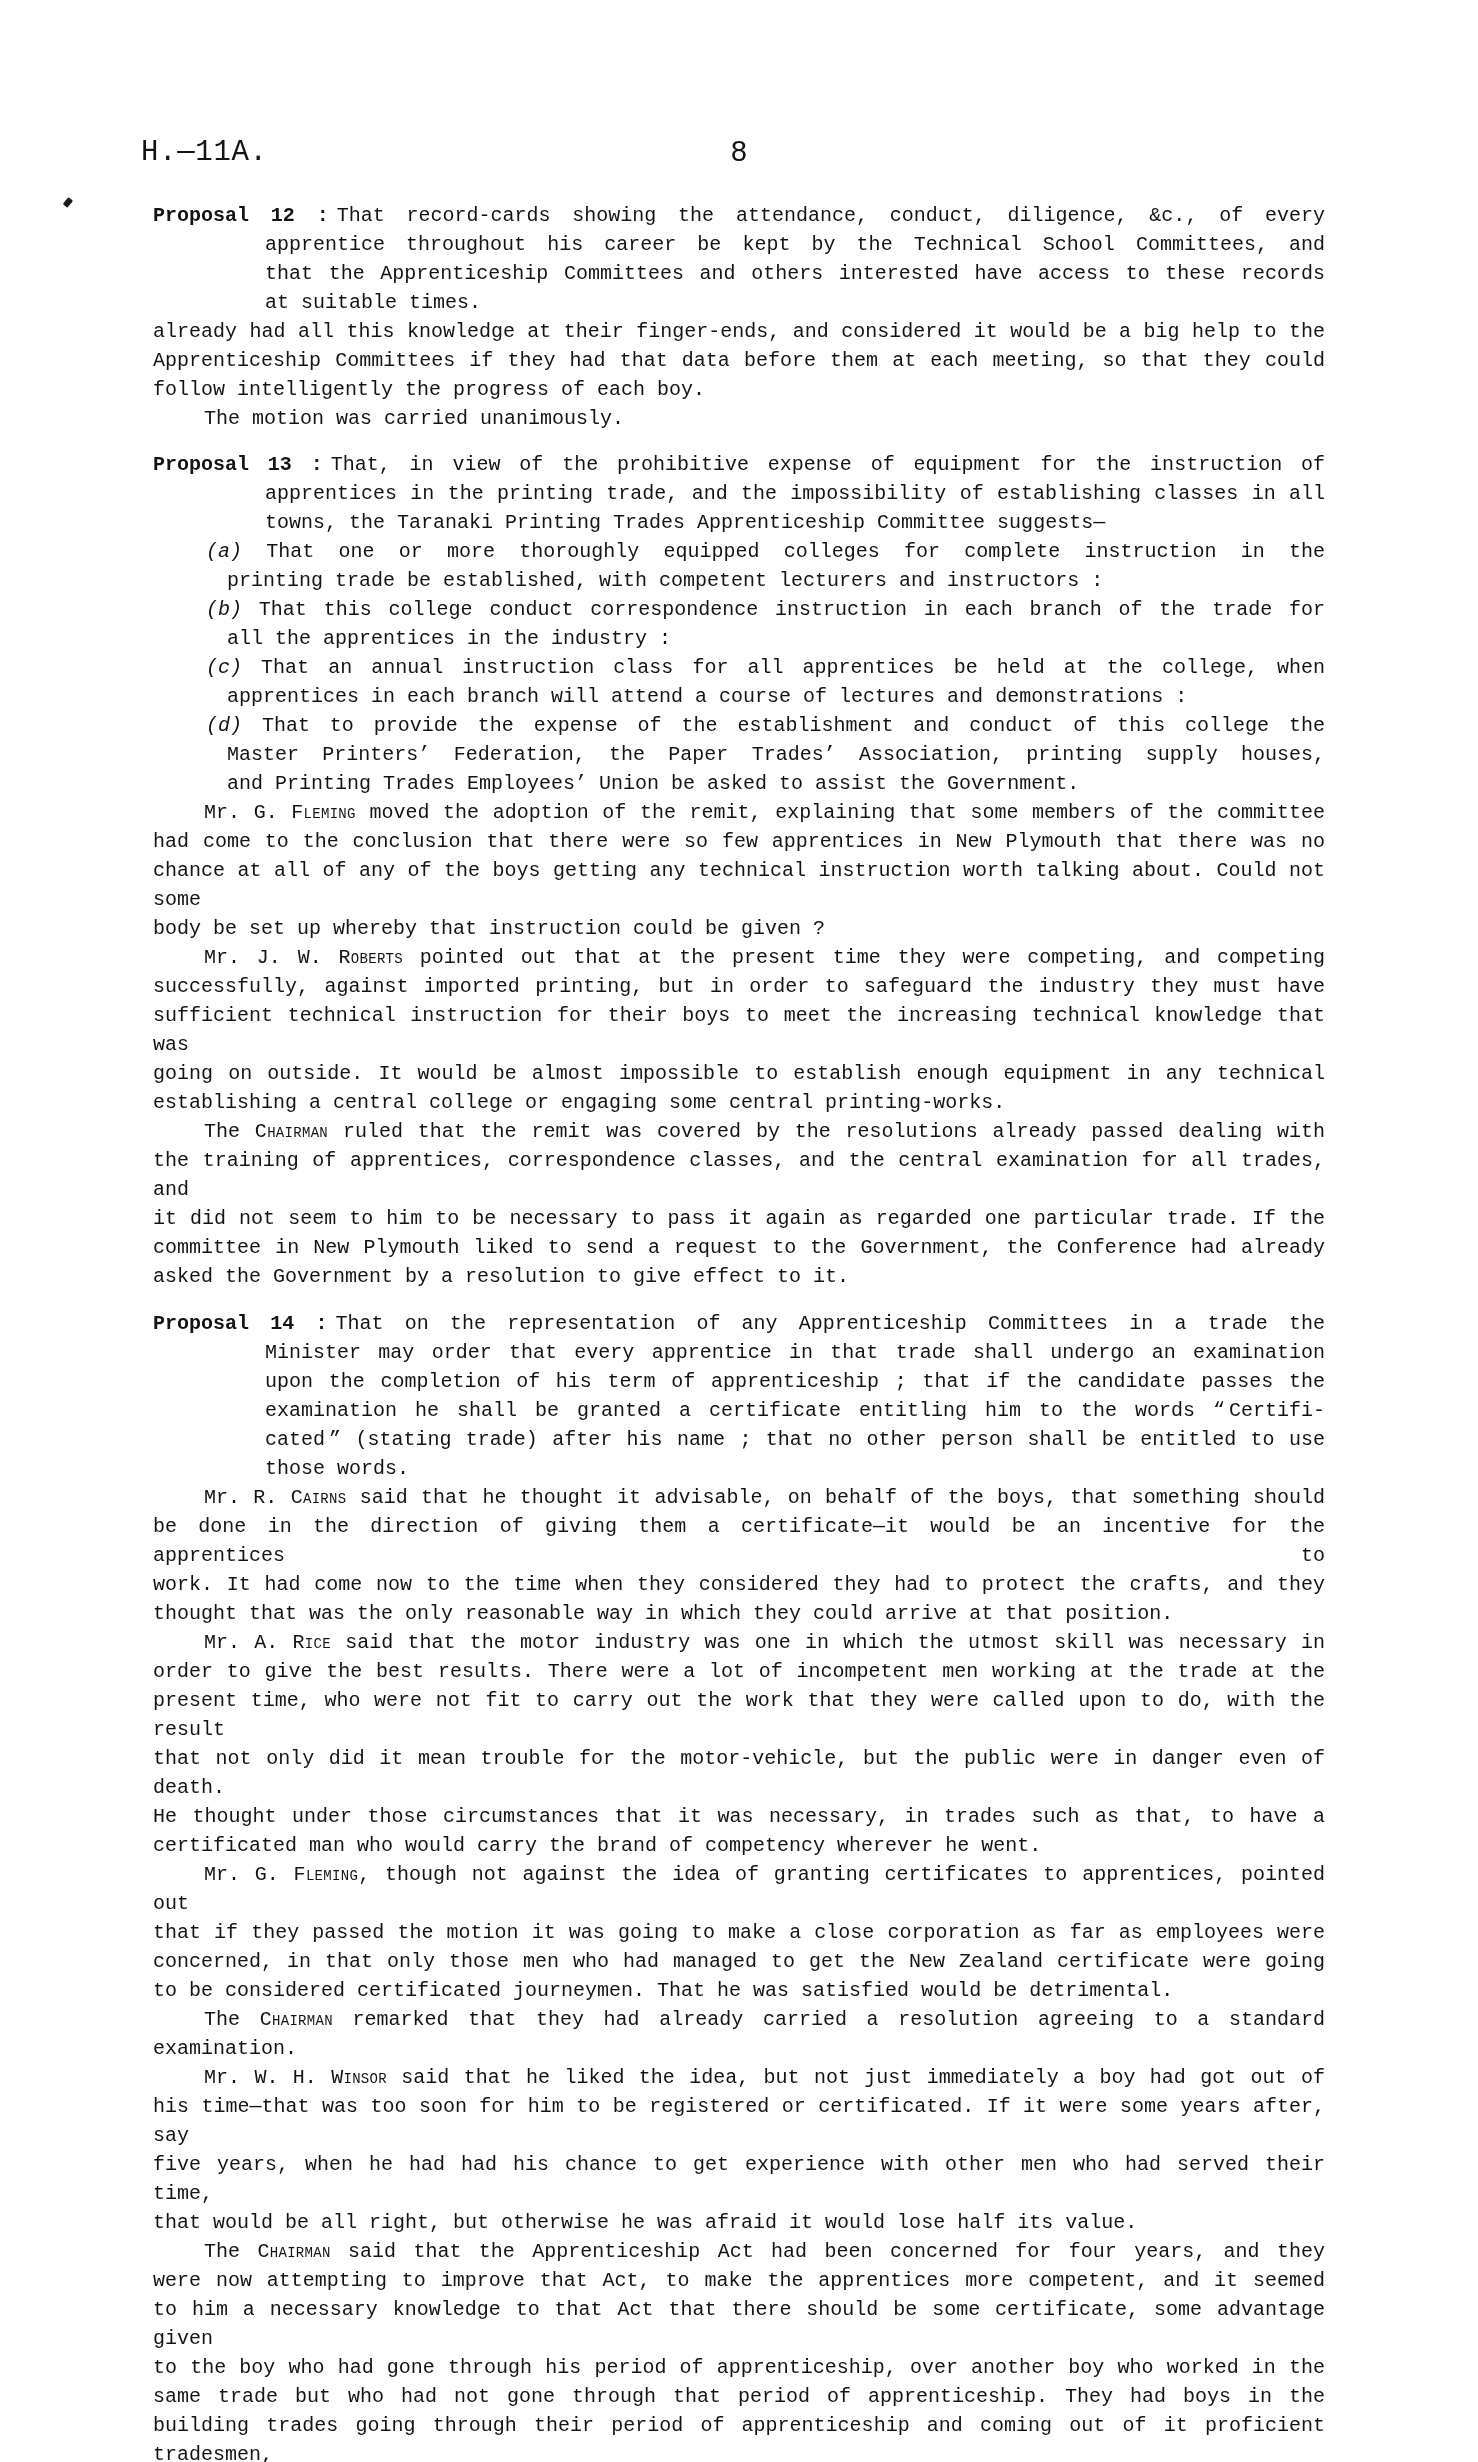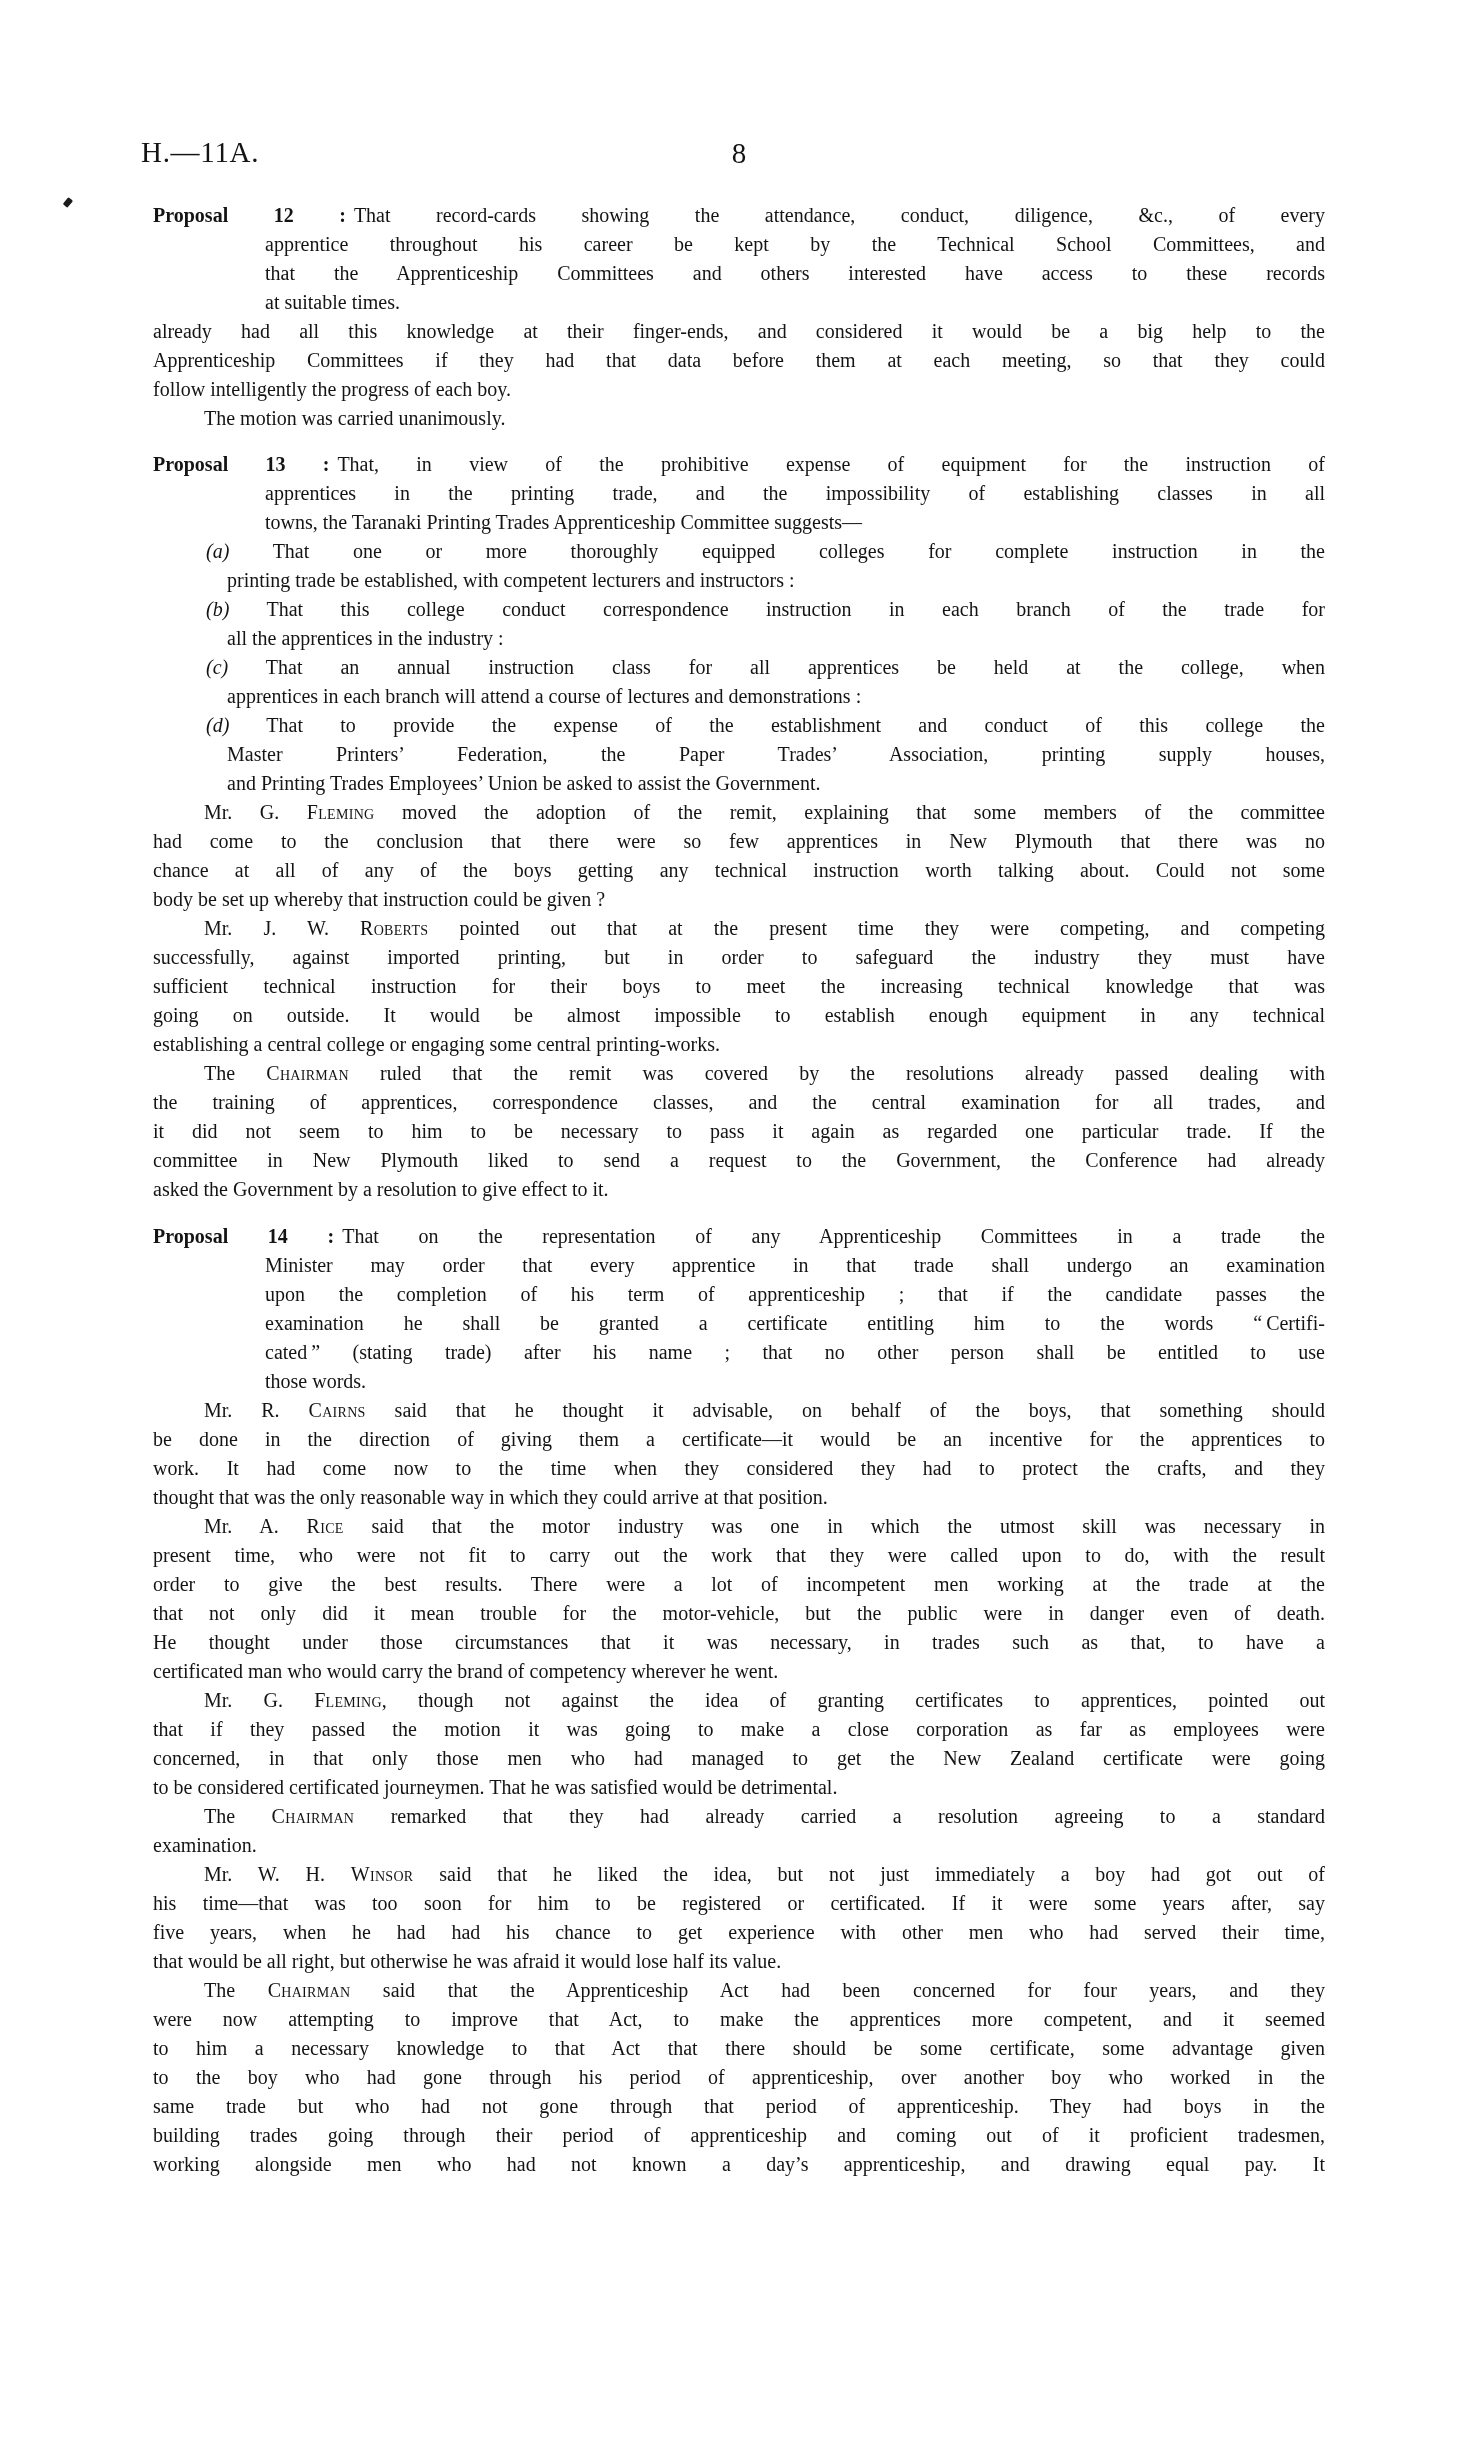--- a/index.html
+++ b/index.html
@@ -1,20 +1,20 @@
 <!DOCTYPE html>
 <html style="font-size:10.7px"><head>
 <meta charset="utf-8">
 <style>
   html,body{margin:0;padding:0;background:#ffffff;}
   .page{
     position:relative;
     width:1382px;height:2462px;
     background:#ffffff;
-    font-family:Liberation Serif, serif;
+    font-family:Liberation Mono, monospace;
     color:#141414;
     overflow:hidden;
   }
   .content{
     position:absolute;
     left:153px;top:137px;width:1172px;
     font-size:20px;line-height:29px;
   }
   .doc-header{position:relative;height:31px;margin-bottom:33px;font-size:29px;line-height:31px;}
   .header-series{position:absolute;left:-12px;top:0;letter-spacing:0.7px;}
@@ -117,22 +117,22 @@
           <div class="line last"><span>those words.</span></div>
         </div>
         <div class="block para">
           <div class="line first"><span>Mr. R. </span><span class="sc">Cairns</span><span> said that he thought it advisable, on behalf of the boys, that something should</span></div>
           <div class="line"><span>be done in the direction of giving them a certificate—it would be an incentive for the apprentices to</span></div>
           <div class="line"><span>work. It had come now to the time when they considered they had to protect the crafts, and they</span></div>
           <div class="line last"><span>thought that was the only reasonable way in which they could arrive at that position.</span></div>
         </div>
         <div class="block para">
           <div class="line first"><span>Mr. A. </span><span class="sc">Rice</span><span> said that the motor industry was one in which the utmost skill was necessary in</span></div>
+          <div class="line"><span>order to give the best results. There were a lot of incompetent men working at the trade at the</span></div>
           <div class="line"><span>present time, who were not fit to carry out the work that they were called upon to do, with the result</span></div>
-          <div class="line"><span>order to give the best results. There were a lot of incompetent men working at the trade at the</span></div>
           <div class="line"><span>that not only did it mean trouble for the motor-vehicle, but the public were in danger even of death.</span></div>
           <div class="line"><span>He thought under those circumstances that it was necessary, in trades such as that, to have a</span></div>
           <div class="line last"><span>certificated man who would carry the brand of competency wherever he went.</span></div>
         </div>
         <div class="block para">
           <div class="line first"><span>Mr. G. </span><span class="sc">Fleming</span><span>, though not against the idea of granting certificates to apprentices, pointed out</span></div>
           <div class="line"><span>that if they passed the motion it was going to make a close corporation as far as employees were</span></div>
           <div class="line"><span>concerned, in that only those men who had managed to get the New Zealand certificate were going</span></div>
           <div class="line last"><span>to be considered certificated journeymen. That he was satisfied would be detrimental.</span></div>
         </div>

